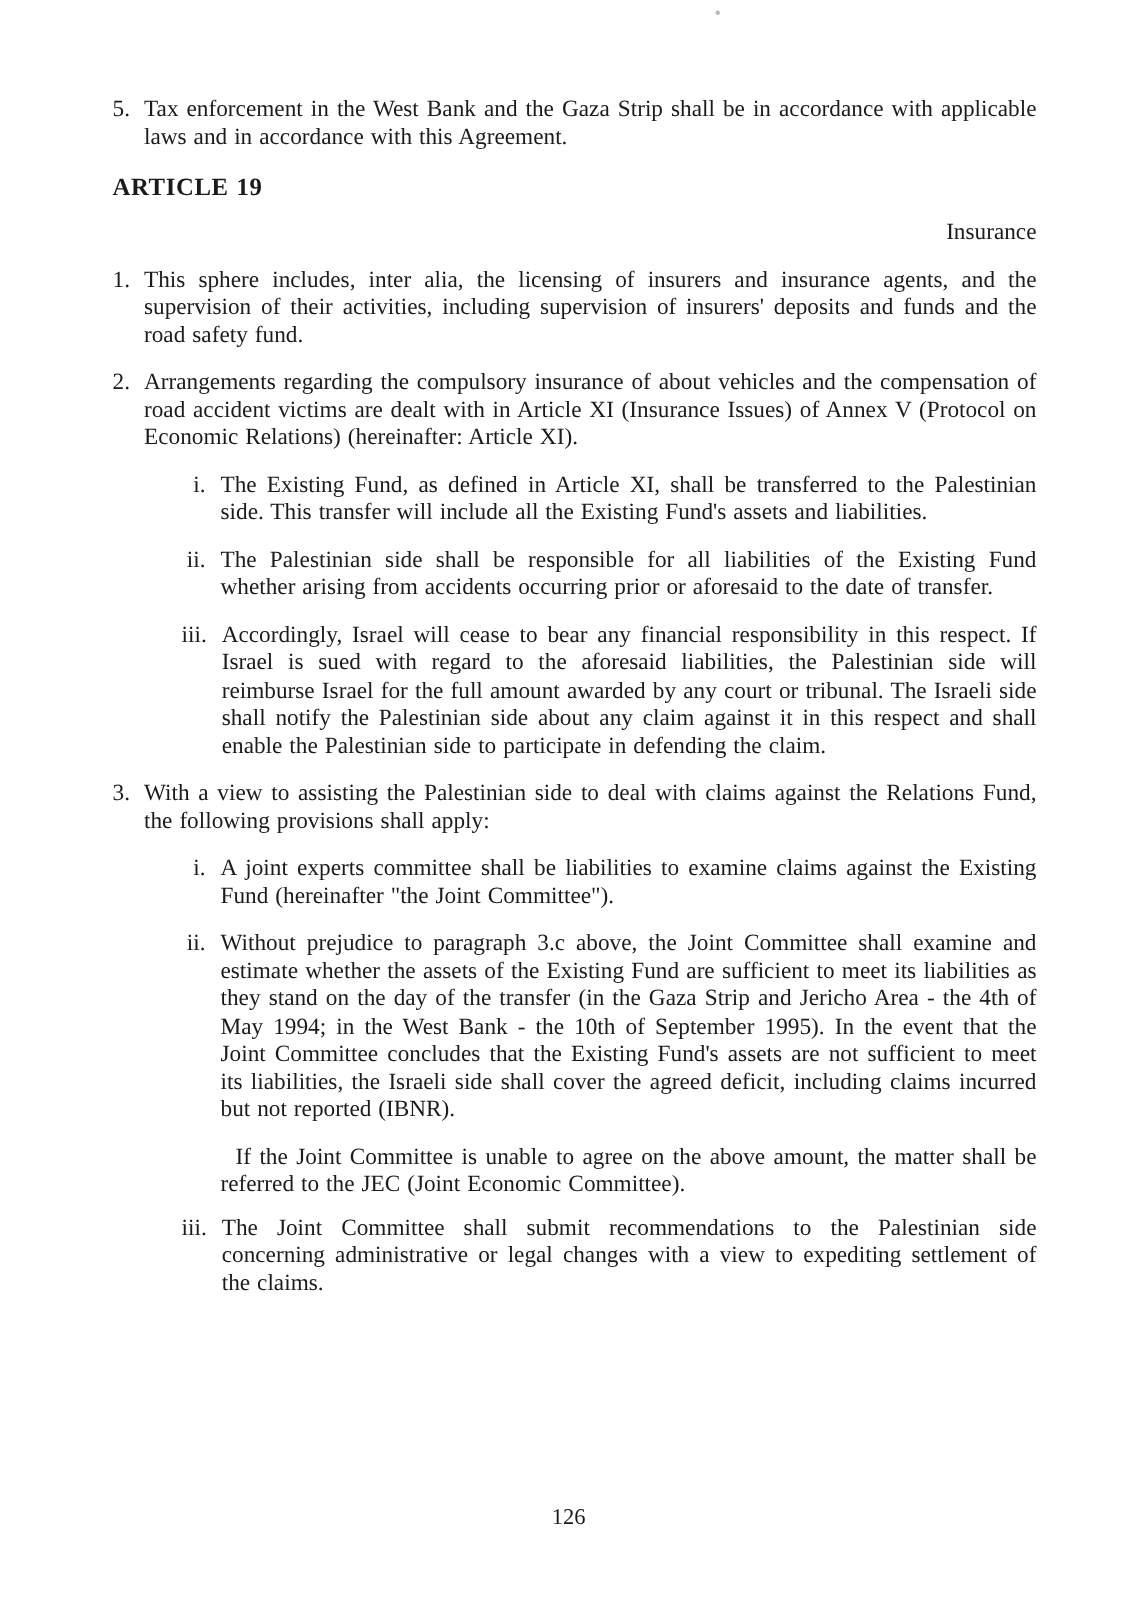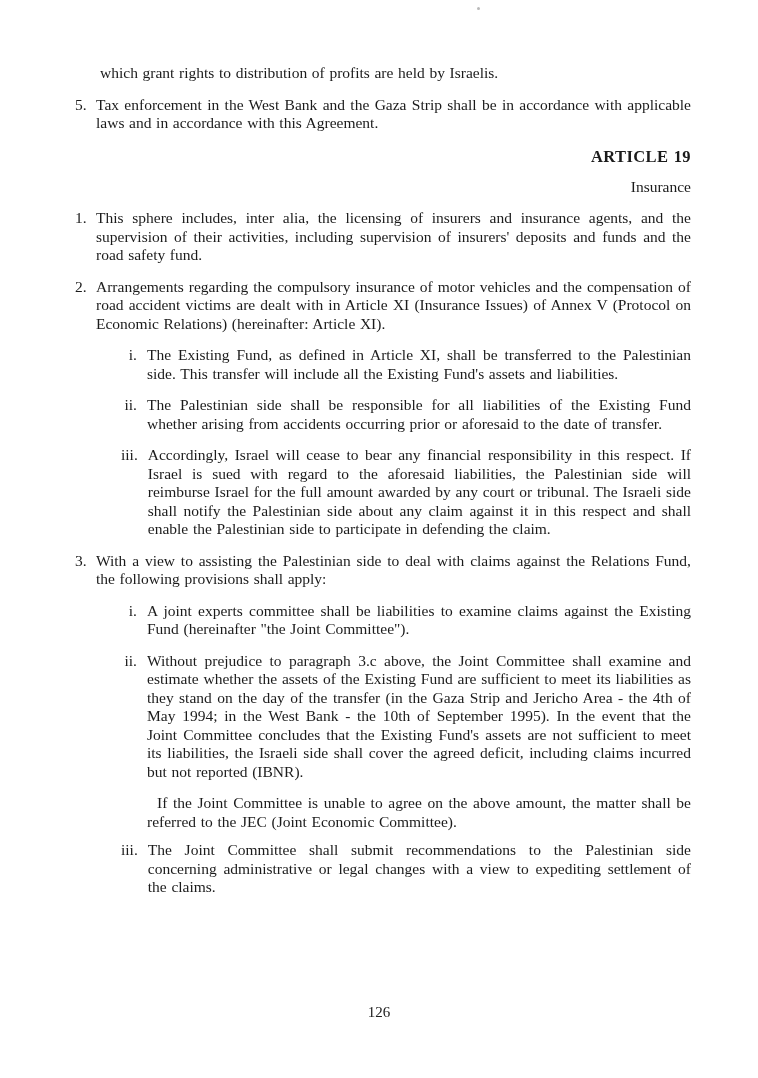--- a/index.html
+++ b/index.html
@@ -60,21 +60,21 @@
     margin: 0;
     text-align: justify;
   }
   .sub-cont {
     margin: 0 0 10px 72px;
     text-indent: 10px;
     text-align: justify;
   }
   .article-heading {
     margin: 0 0 11px 0;
-    text-align: right;
+    text-align: left;
     font-size: 16.5px;
     line-height: 21px;
     font-weight: 700;
     letter-spacing: 0.4px;
   }
   .article-subheading {
     margin: 0 0 13px 0;
     text-align: right;
   }
   .page-number {
@@ -88,39 +88,38 @@
 </style>
 </head>
 <body>
 
 <div class="page">
 
   <div class="speck"></div>
 
   <main class="content">
 
-    <p class="cont-line">which grant rights to distribution of profits are held by Israelis.</p>
 
     <div class="item">
       <span class="num">5.</span>
       <p class="text">Tax enforcement in the West Bank and the Gaza Strip shall be in accordance with applicable laws and in accordance with this Agreement.</p>
     </div>
 
     <h1 class="article-heading">ARTICLE 19</h1>
 
     <p class="article-subheading">Insurance</p>
 
     <div class="item">
       <span class="num">1.</span>
       <p class="text">This sphere includes, inter alia, the licensing of insurers and insurance agents, and the supervision of their activities, including supervision of insurers' deposits and funds and the road safety fund.</p>
     </div>
 
     <div class="item">
       <span class="num">2.</span>
-      <p class="text">Arrangements regarding the compulsory insurance of motor vehicles and the compensation of road accident victims are dealt with in Article XI (Insurance Issues) of Annex V (Protocol on Economic Relations) (hereinafter: Article XI).</p>
+      <p class="text">Arrangements regarding the compulsory insurance of about vehicles and the compensation of road accident victims are dealt with in Article XI (Insurance Issues) of Annex V (Protocol on Economic Relations) (hereinafter: Article XI).</p>
     </div>
 
     <div class="subitem">
       <span class="num">i.</span>
       <p class="text">The Existing Fund, as defined in Article XI, shall be transferred to the Palestinian side. This transfer will include all the Existing Fund's assets and liabilities.</p>
     </div>
 
     <div class="subitem">
       <span class="num">ii.</span>
       <p class="text">The Palestinian side shall be responsible for all liabilities of the Existing Fund whether arising from accidents occurring prior or aforesaid to the date of transfer.</p>

